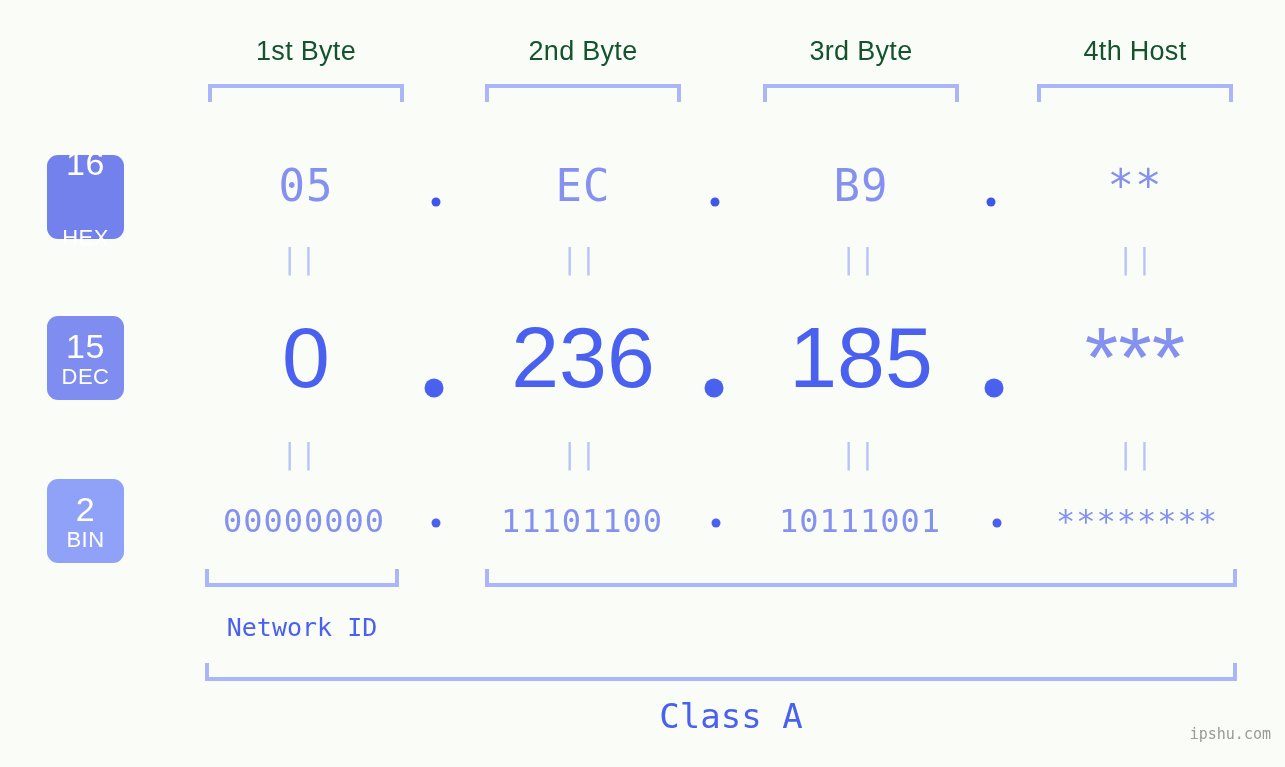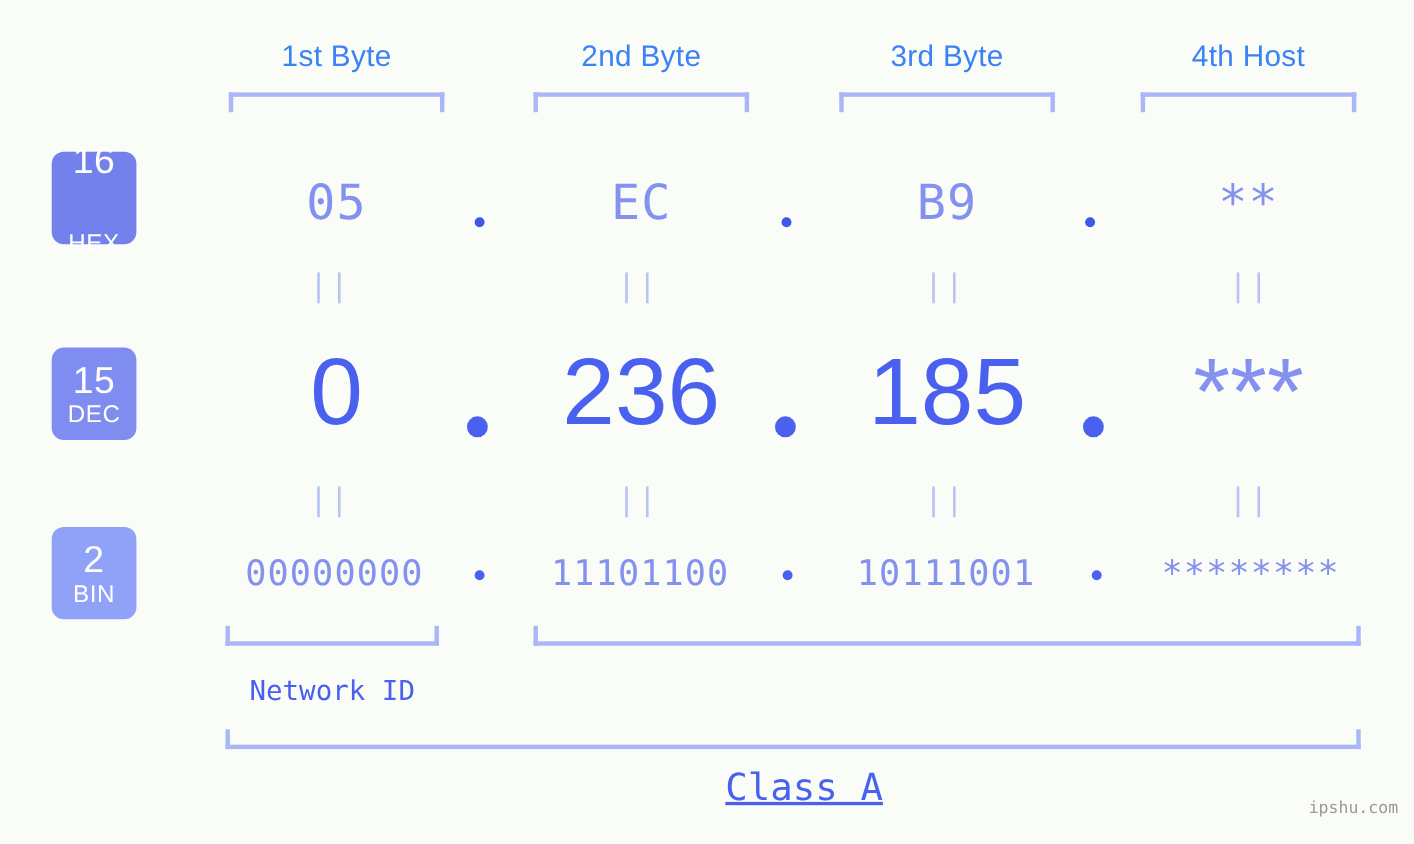--- a/index.html
+++ b/index.html
@@ -16,21 +16,21 @@
   #stage {
     position: relative;
     width: 1285px;
     height: 767px;
   }
 
   
   .byte-label {
     position: absolute;
     text-align: center;
-    color: #3b82f6;
+    color: #14532d;
     font-family: "Liberation Sans", sans-serif;
     font-size: 27px;
     letter-spacing: 0.3px;
     white-space: nowrap;
     top: 36px;
   }
 
   
   .bracket-top {
     position: absolute;
@@ -144,21 +144,20 @@
     font-size: 25px;
     white-space: nowrap;
   }
   .class-caption {
     position: absolute;
     text-align: center;
     color: #4a61f0;
     font-family: "DejaVu Sans Mono", monospace;
     font-size: 34px;
     white-space: nowrap;
-    text-decoration: underline;
   }
 
   
   .watermark {
     position: absolute;
     right: 14px;
     bottom: 24px;
     color: #9a9a9a;
     font-family: "DejaVu Sans Mono", monospace;
     font-size: 15px;
@@ -172,21 +171,21 @@
   <div class="byte-label" style="left:206px; width:200px;">1st Byte</div>
   <div class="byte-label" style="left:483px; width:200px;">2nd Byte</div>
   <div class="byte-label" style="left:761px; width:200px;">3rd Byte</div>
   <div class="byte-label" style="left:1035px; width:200px;">4th Host</div>
 
   <div class="bracket-top" style="left:208px; width:196px;"></div>
   <div class="bracket-top" style="left:485px; width:196px;"></div>
   <div class="bracket-top" style="left:763px; width:196px;"></div>
   <div class="bracket-top" style="left:1037px; width:196px;"></div>
 
-  <div class="badge" style="top:138px; background:#7381ec;gap:44px;">
+  <div class="badge" style="top:155px; background:#7381ec;gap:44px;">
     <span class="badge-num">16</span>
     <span class="badge-sub">HEX</span>
   </div>
   <div class="badge" style="top:316px; background:#7f8df0;">
     <span class="badge-num">15</span>
     <span class="badge-sub">DEC</span>
   </div>
   <div class="badge" style="top:479px; background:#8fa2f7;">
     <span class="badge-num">2</span>
     <span class="badge-sub">BIN</span>

